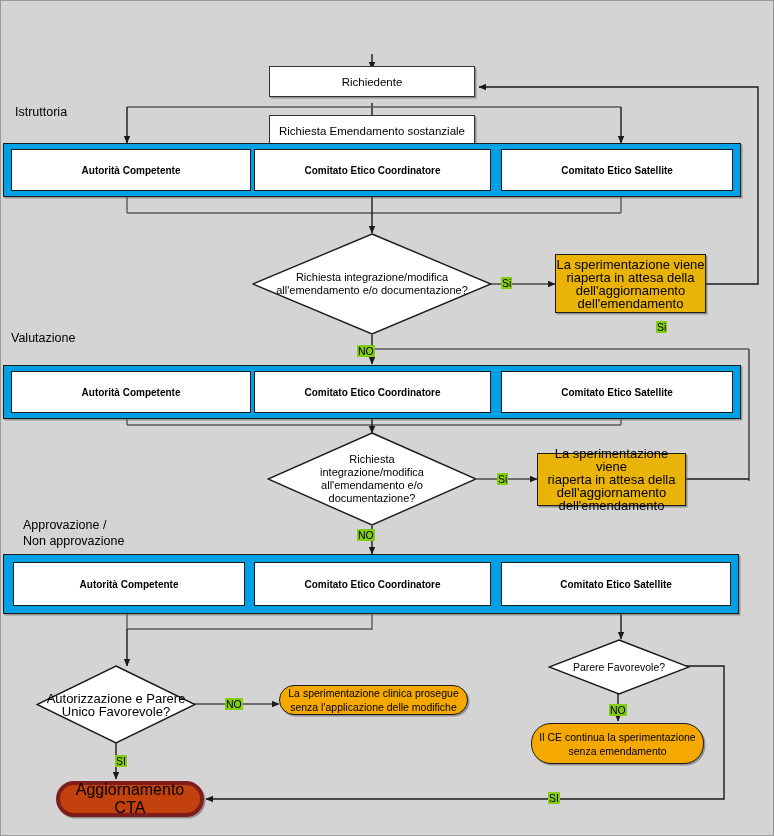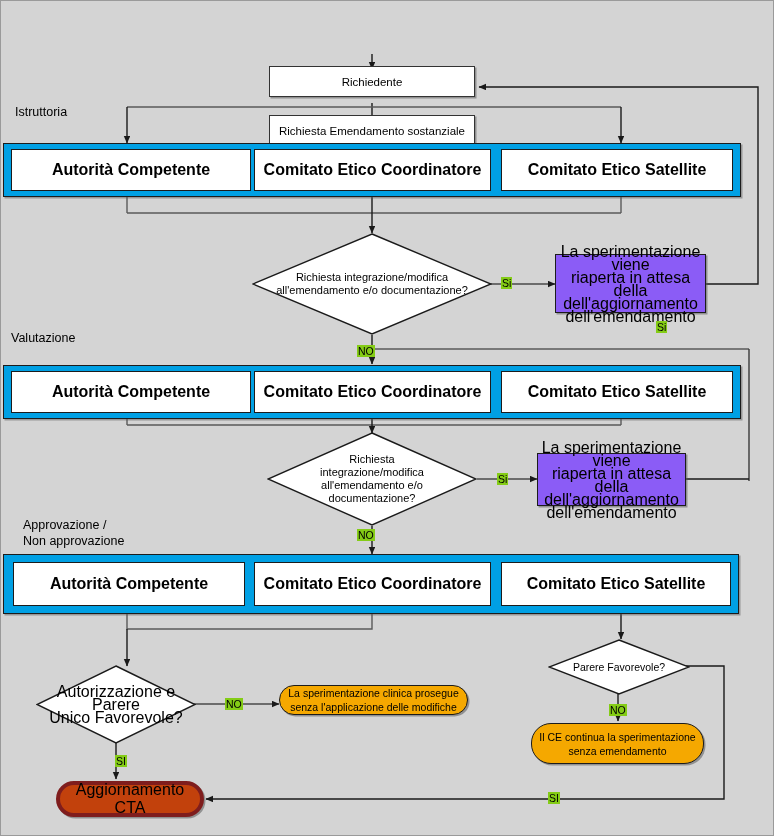--- a/index.html
+++ b/index.html
@@ -50,21 +50,21 @@
     box-shadow: 1.5px 1.5px 0 rgba(90,90,90,0.5);
   }
   .band-cell {
     position: absolute;
     background: #ffffff;
     border: 1px solid #1c1c1c;
     box-sizing: border-box;
     display: flex;
     align-items: center;
     justify-content: center;
-    font-size: 16px;
+    font-size: 10px;
     font-weight: bold;
     color: #000;
   }
   
   .diamond {
     position: absolute;
   }
   .diamond svg { position: absolute; left: 0; top: 0; }
   .diamond .dlabel {
     position: absolute;
@@ -77,24 +77,24 @@
     text-align: center;
     font-size: 11px;
     line-height: 13px;
     color: #000;
     white-space: pre-line;
     padding: 0 6px;
     box-sizing: border-box;
   }
   
   .rect-orange {
-    background: #8b5cf6;
+    background: #eab308;
     border: 1px solid #1c1c1c;
     box-shadow: 1.5px 1.5px 0 rgba(90,90,90,0.55);
-    font-size: 16px;
+    font-size: 13px;
     line-height: 13px;
     color: #000;
     white-space: pre-line;
   }
   
   .pill-orange {
     background: #f5a800;
     border: 1px solid #1c1c1c;
     border-radius: 20px;
     box-shadow: 1.5px 1.5px 0 rgba(90,90,90,0.55);
@@ -273,21 +273,21 @@
     <span>Comitato Etico Coordinatore</span>
   </div>
   <div class="band-cell" style="left:500px; top:561px; width:230px; height:44px;">
     <span>Comitato Etico Satellite</span>
   </div>
 
   <div class="diamond" style="left:35px; top:664px; width:160px; height:79px;">
     <svg width="160" height="79" viewBox="0 0 160 79" xmlns="http://www.w3.org/2000/svg">
       <polygon points="80,1 159,39.5 80,78 1,39.5" fill="#ffffff" stroke="#1a1a1a" stroke-width="1.4"></polygon>
     </svg>
-    <div class="dlabel" style="font-size:16px; line-height:13px; padding:0 2px;">Autorizzazione e Parere
+    <div class="dlabel" style="font-size:13px; line-height:13px; padding:0 2px;">Autorizzazione e Parere
 Unico  Favorevole?</div>
   </div>
 
   <div class="diamond" style="left:547px; top:638px; width:142px; height:56px;">
     <svg width="142" height="56" viewBox="0 0 142 56" xmlns="http://www.w3.org/2000/svg">
       <polygon points="71,1 141,28 71,55 1,28" fill="#ffffff" stroke="#1a1a1a" stroke-width="1.4"></polygon>
     </svg>
     <div class="dlabel" style="font-size:10.5px;">Parere Favorevole?</div>
   </div>
 

